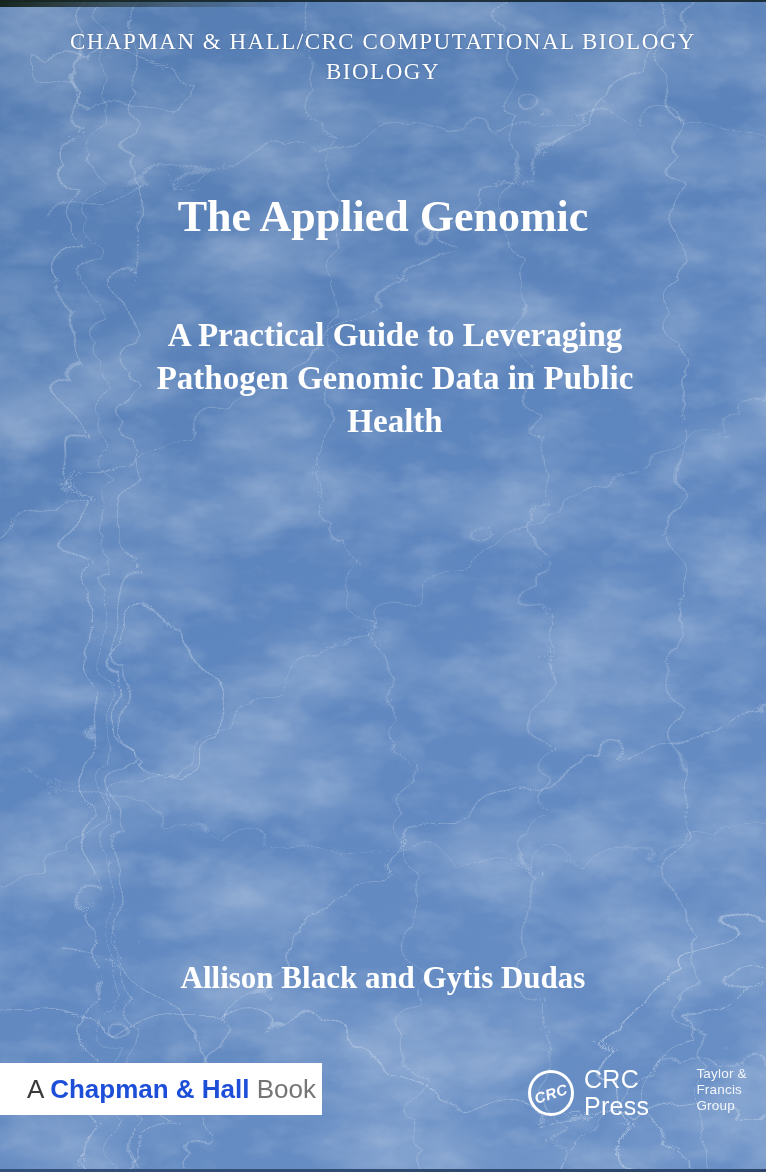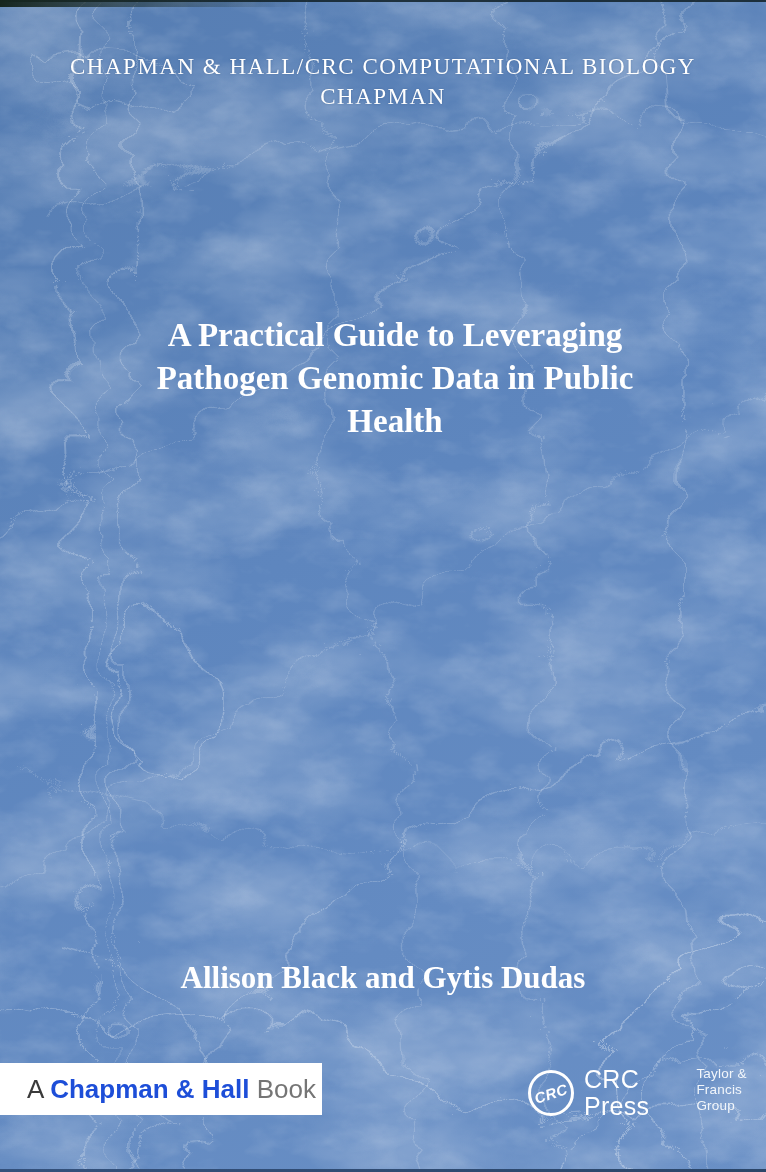--- a/index.html
+++ b/index.html
@@ -8,21 +8,21 @@
     background:linear-gradient(150deg,#567db2 0%,#5e86be 45%,#6a90c6 100%);
     font-family:"Liberation Serif",serif;color:#fff;
   }
   .texture{position:absolute;inset:0;pointer-events:none;}
   .edge-top{position:absolute;top:0;left:0;width:100%;height:2px;background:rgba(16,32,38,.85);}
   .edge-top-left{position:absolute;top:0;left:0;width:300px;height:7px;
     background:linear-gradient(to right,#16251e 0%,rgba(22,37,30,.55) 40%,rgba(22,37,30,0) 100%);}
   .edge-bottom{position:absolute;bottom:0;left:0;width:100%;height:3px;
     background:linear-gradient(to right,#34517c,#2b4669);}
   .txt{position:absolute;left:0;width:100%;text-align:center;}
-  .series{top:52px;font-size:23px;line-height:30px;letter-spacing:1.5px;font-weight:400;
+  .series{top:27px;font-size:23px;line-height:30px;letter-spacing:1.5px;font-weight:400;
     text-shadow:0 0 2px rgba(40,70,110,.35);}
   .title{top:191px;font-size:44px;line-height:51px;font-weight:700;}
   .subtitle{top:314px;font-size:33px;line-height:43px;font-weight:700;padding-left:12px;}
   .authors{top:960px;font-size:31px;font-weight:700;}
   .imprint{
     position:absolute;left:0;top:1063px;width:322px;height:52px;background:#ffffff;
     display:flex;align-items:center;padding-left:27px;box-sizing:border-box;
     font-family:"Liberation Sans",sans-serif;font-size:26px;white-space:pre;
   }
   .imprint .pre{color:#3a3a3a;font-weight:400;}
@@ -89,24 +89,25 @@
       <path d="M 180,1172 C 220,1040 160,960 40,930" stroke-width="1.5" opacity="0.22"></path>
     </g>
   </svg>
 
   <div class="edge-top"></div>
   <div class="edge-top-left"></div>
   <div class="edge-bottom"></div>
 
   <div class="txt series">
     <div>CHAPMAN &amp; HALL/CRC COMPUTATIONAL BIOLOGY</div>
-    <div>CHAPMAN</div>
+    <div>BIOLOGY</div>
   </div>
 
   <div class="txt title">
+    <div>The Applied Genomic</div>
   </div>
 
   <div class="txt subtitle">
     <div>A Practical Guide to Leveraging</div>
     <div>Pathogen Genomic Data in Public</div>
     <div>Health</div>
   </div>
 
   <div class="txt authors">Allison Black and Gytis Dudas</div>
 

